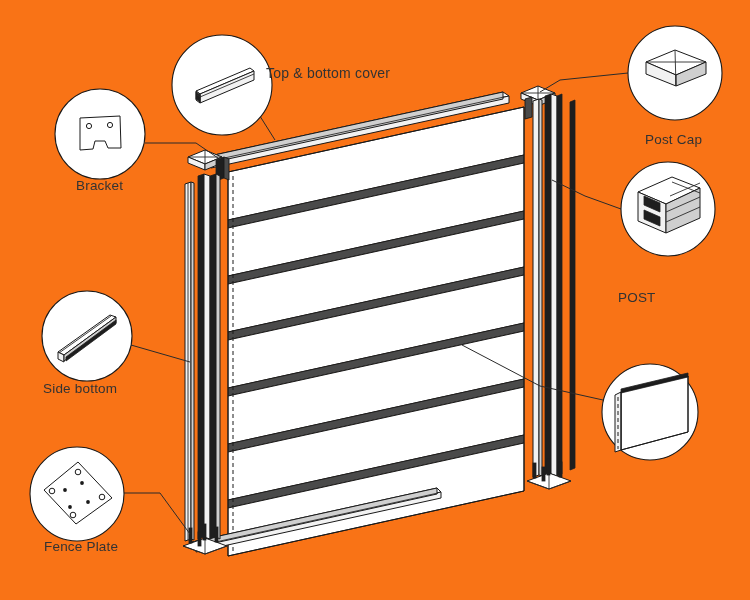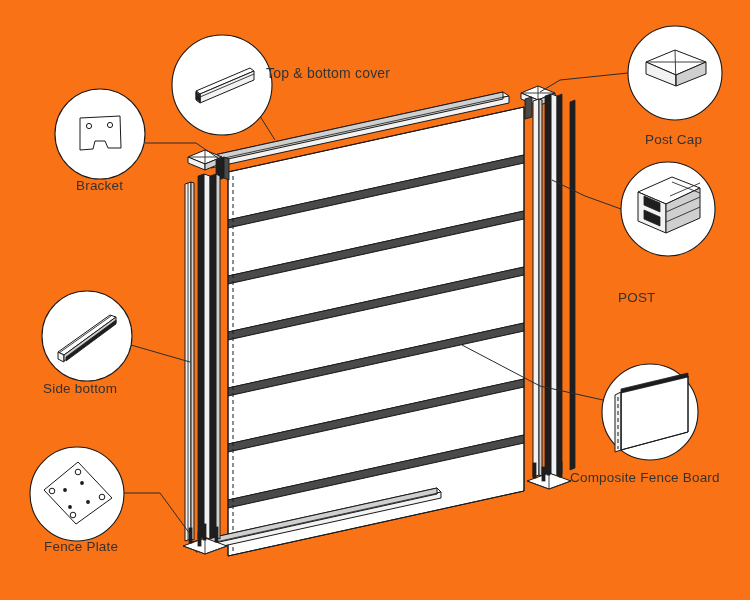--- a/index.html
+++ b/index.html
@@ -280,15 +280,14 @@
   <div class="callout-label" style="left:76px; top:178px;">Bracket</div>
 
   <div class="callout-label" style="left:645px; top:132px;">Post Cap</div>
 
   <div class="callout-label" style="left:618px; top:253px;margin-top:37px;">POST</div>
 
   <div class="callout-label" style="left:43px; top:381px;">Side bottom</div>
 
   <div class="callout-label" style="left:44px; top:539px;">Fence Plate</div>
 
-  <div class="callout-label" style="left:570px; top:470px;">Composite Fence Board</div>
 
 </div>
 
 </body></html>

